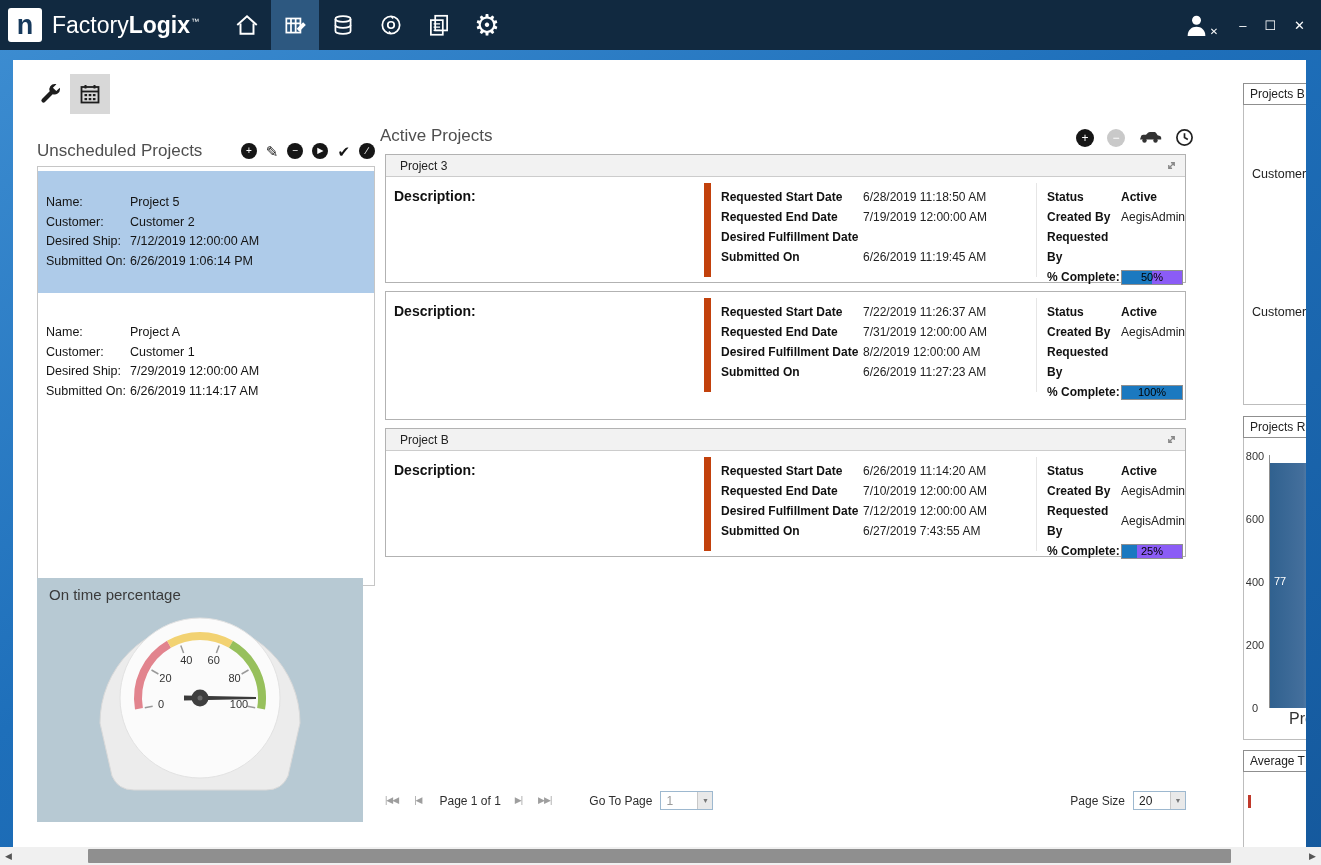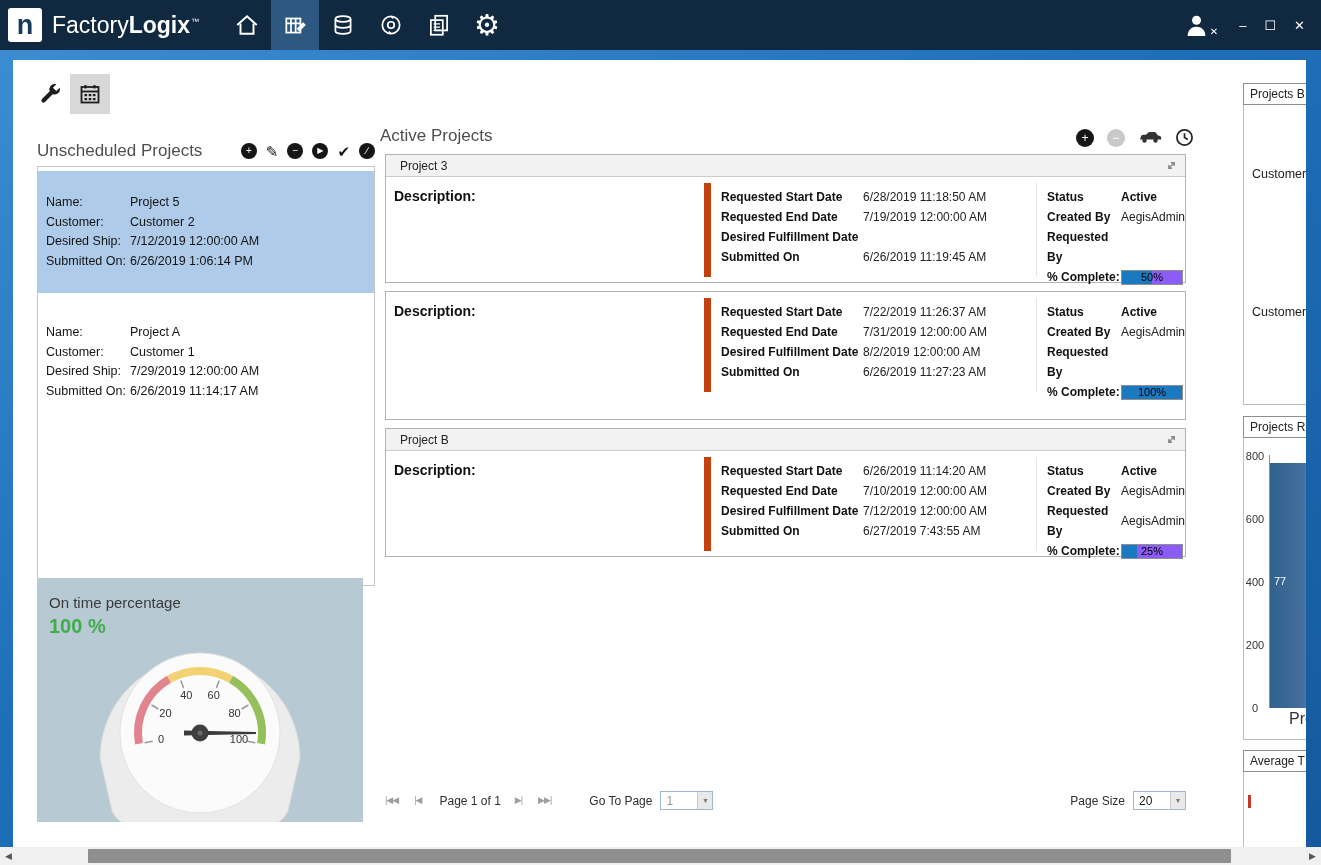--- a/index.html
+++ b/index.html
@@ -39,21 +39,21 @@
 .ci.disabled{background:#c9c9c9}
 .gi{color:#141414;font-size:15px;cursor:pointer;line-height:1}
 .listbox{margin-top:1px;height:420px;border:1px solid #c6c6c6;background:#fff;padding-top:4px;overflow:hidden}
 .pitem{padding:22px 8px;cursor:pointer}
 .pitem.selected{background:#aecbe9}
 .pitem+.pitem{margin-top:8px}
 .pirow{display:flex;font-size:12.5px;color:#141414;line-height:19.5px}
 .pilabel{width:84px;flex-shrink:0}
 
 
-.ontime{position:absolute;left:24px;top:518px;width:326px;height:244px;background:#b7c9d3;padding:16px 12px;overflow:hidden}
+.ontime{position:absolute;left:24px;top:518px;width:326px;height:244px;background:#b7c9d3;padding:8px 12px;overflow:hidden}
 .ot-title{font-size:15px;color:#3a3a3a}
 .ot-val{font-size:20px;font-weight:bold;color:#3fae49;margin-top:4px}
 .gauge{display:block;margin:-8px auto 0}
 
 
 .ap-title{position:absolute;left:367px;top:66px;font-size:17px;color:#4f4f4f}
 .ap-tools{position:absolute;right:112px;top:68px;display:flex;align-items:center;gap:13px}
 .cards{position:absolute;left:372px;top:94px;width:801px}
 .card{border:1px solid #b2b2b2;height:129px;margin-bottom:8px;background:#fff}
 .card-head{height:22px;background:#f2f2f2;border-bottom:1px solid #ccc;display:flex;align-items:center;padding:0 8px 0 14px;font-size:12px;color:#222}
@@ -269,21 +269,20 @@
         <div class="pirow">
             <span class="pilabel">Submitted On:</span>
             <span>6/26/2019 11:14:17 AM</span>
           </div>
       </div>
     </div>
   </div>
 
   <div class="ontime">
     <div class="ot-title">On time percentage</div>
-    <div class="ot-val">100 %</div>
     <svg class="gauge" width="240" height="200" viewBox="-115 -103 230 200">
       <path d="M -100 25 A 100 100 0 1 1 100 25 L 88 78 Q 82 92 66 92 L -66 92 Q -82 92 -88 78 Z" fill="#ececec" stroke="#d9d9d9"></path>
       <circle cx="0" cy="0" r="80" fill="#fbfbfb" stroke="#e2e2e2"></circle>
       <path d="M -61.06 10.77 A 62 62 0 0 1 -31 -53.69" fill="none" stroke="#e2848e" stroke-width="8"></path>
       <path d="M -31 -53.69 A 62 62 0 0 1 31 -53.69" fill="none" stroke="#f2d272" stroke-width="8"></path>
       <path d="M 31 -53.69 A 62 62 0 0 1 61.06 10.77" fill="none" stroke="#97c05c" stroke-width="8"></path>
       <g stroke="#999" stroke-width="1.5">
         <line x1="-47.3" y1="8.3" x2="-55.2" y2="9.7"></line>
         <line x1="-41.6" y1="-24" x2="-48.5" y2="-28"></line>
         <line x1="-16.4" y1="-45.1" x2="-19.2" y2="-52.6"></line>

